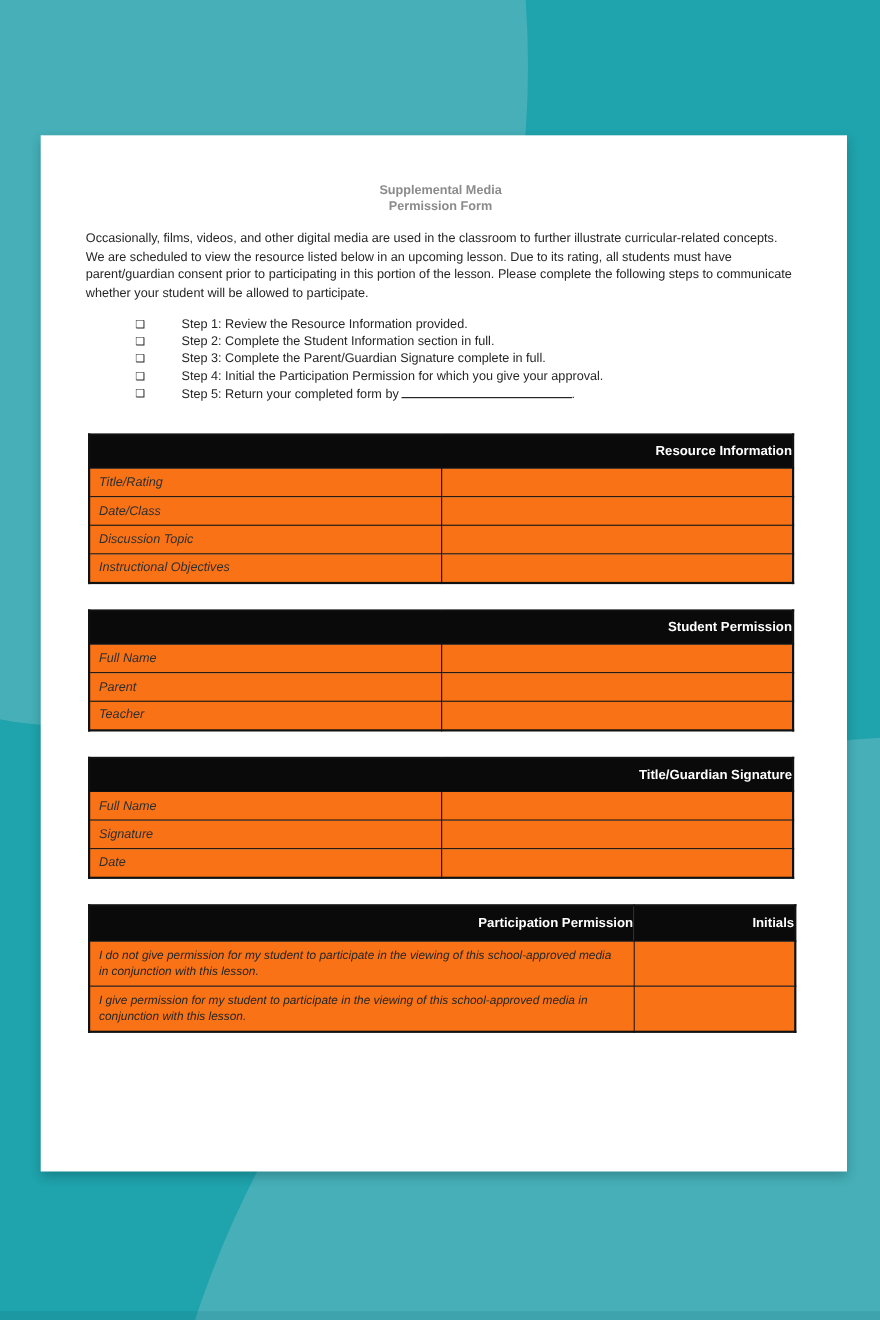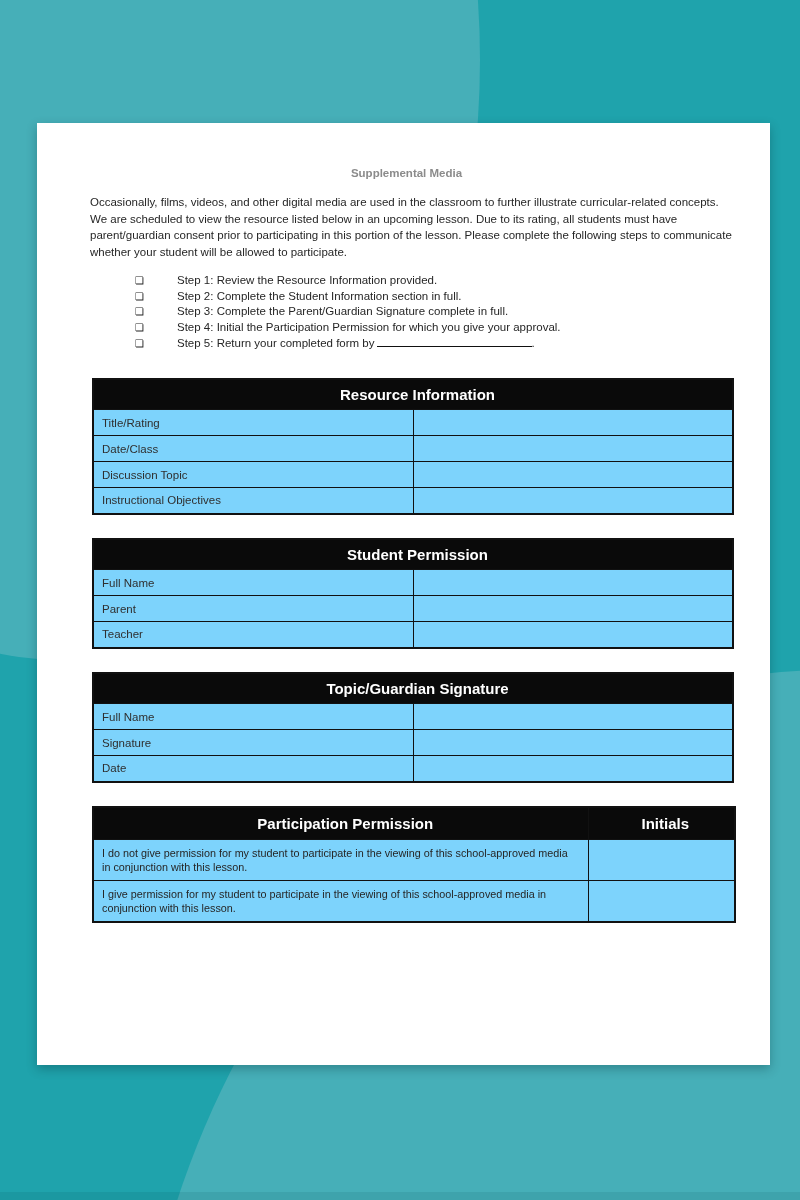--- a/index.html
+++ b/index.html
@@ -24,21 +24,21 @@
   .blob-br{left:130px;top:670px;width:1400px;height:1660px;}
   .bottom-strip{position:absolute;left:0;bottom:0;width:800px;height:8px;background:rgba(0,60,70,0.10);}
 
   .page{
     position:absolute;
     left:37px;top:123px;
     width:733px;height:942px;
     background:#ffffff;
     box-shadow:0 4px 10px rgba(0,40,45,0.30);
   }
-  .page-inner{padding:43px 47px 0 41px;margin-left:12px;}
+  .page-inner{padding:43px 47px 0 41px;}
 
   .title{margin-top:0;text-align:center;color:var(--title-gray);
          font-weight:bold;font-size:11.5px;line-height:15px;}
 
   .intro{margin-top:13px;font-size:11.5px;line-height:16.5px;width:648px;}
 
   .steps{margin-top:13px;list-style:none;}
   .steps li{display:flex;margin-left:45px;font-size:11.5px;line-height:15.7px;}
   .chk{width:42px;flex:0 0 42px;font-size:10px;line-height:15.7px;color:#1c1c1c;}
   .step-text{white-space:nowrap;}
@@ -50,35 +50,36 @@
     margin-top:23px;
     width:642px;
     border-collapse:collapse;
     border:2px solid var(--border-ink);
     table-layout:fixed;
   }
   table.form-table.first{margin-top:26px;}
   table.form-table th{
     background:var(--header-black);
     color:#ffffff;
-    font-size:15px;
+    font-size:12px;
     font-weight:bold;
-    text-align:center;
+    text-align:right;
     height:31px;
     padding:0 0 0 9px;
     border:1.5px solid var(--border-ink);
   }
   table.form-table td{
     border:1.5px solid var(--border-ink);
     height:26px;
     font-size:11.5px;
     color:#2f2f2f;
     padding:0 0 0 8px;
     vertical-align:middle;
-    background:#7dd3fc;
+    background:#f97316;
+    font-style:italic;
   }
   table.form-table td.lbl{width:190px;}
   table.form-table td.val{width:452px;}
 
   table.perm-table th.perm-main{width:495px;}
   table.perm-table th.perm-initials{width:147px;padding-left:8px;}
   table.perm-table th{height:33px;}
   table.perm-table td.perm-text{
     font-size:10.8px;line-height:14px;height:40px;
     padding:6px 14px 6px 8px;color:#262626;
@@ -90,20 +91,21 @@
 
 <div class="blob blob-tl"></div>
 <div class="blob blob-br"></div>
 <div class="bottom-strip"></div>
 
 <div class="page">
   <div class="page-inner">
 
     <div class="title">
       <div>Supplemental Media</div>
+      <div>Permission Form</div>
     </div>
 
     <p class="intro">Occasionally, films, videos, and other digital media are used in the classroom to further illustrate curricular-related concepts. We are scheduled to view the resource listed below in an upcoming lesson. Due to its rating, all students must have parent/guardian consent prior to participating in this portion of the lesson. Please complete the following steps to communicate whether your student will be allowed to participate.</p>
 
     <ul class="steps">
       <li>
         <span class="chk">❏</span>
         <span class="step-text">Step 1: Review the Resource Information provided.</span>
       </li>
       <li>
@@ -168,21 +170,21 @@
         <tr>
           <td class="lbl">Teacher</td>
           <td class="val"></td>
         </tr>
       </tbody>
     </table>
 
     <table class="form-table">
       <thead>
         <tr>
-          <th colspan="2">Topic/Guardian Signature</th>
+          <th colspan="2">Title/Guardian Signature</th>
         </tr>
       </thead>
       <tbody>
         <tr>
           <td class="lbl">Full Name</td>
           <td class="val"></td>
         </tr>
         <tr>
           <td class="lbl">Signature</td>
           <td class="val"></td>

